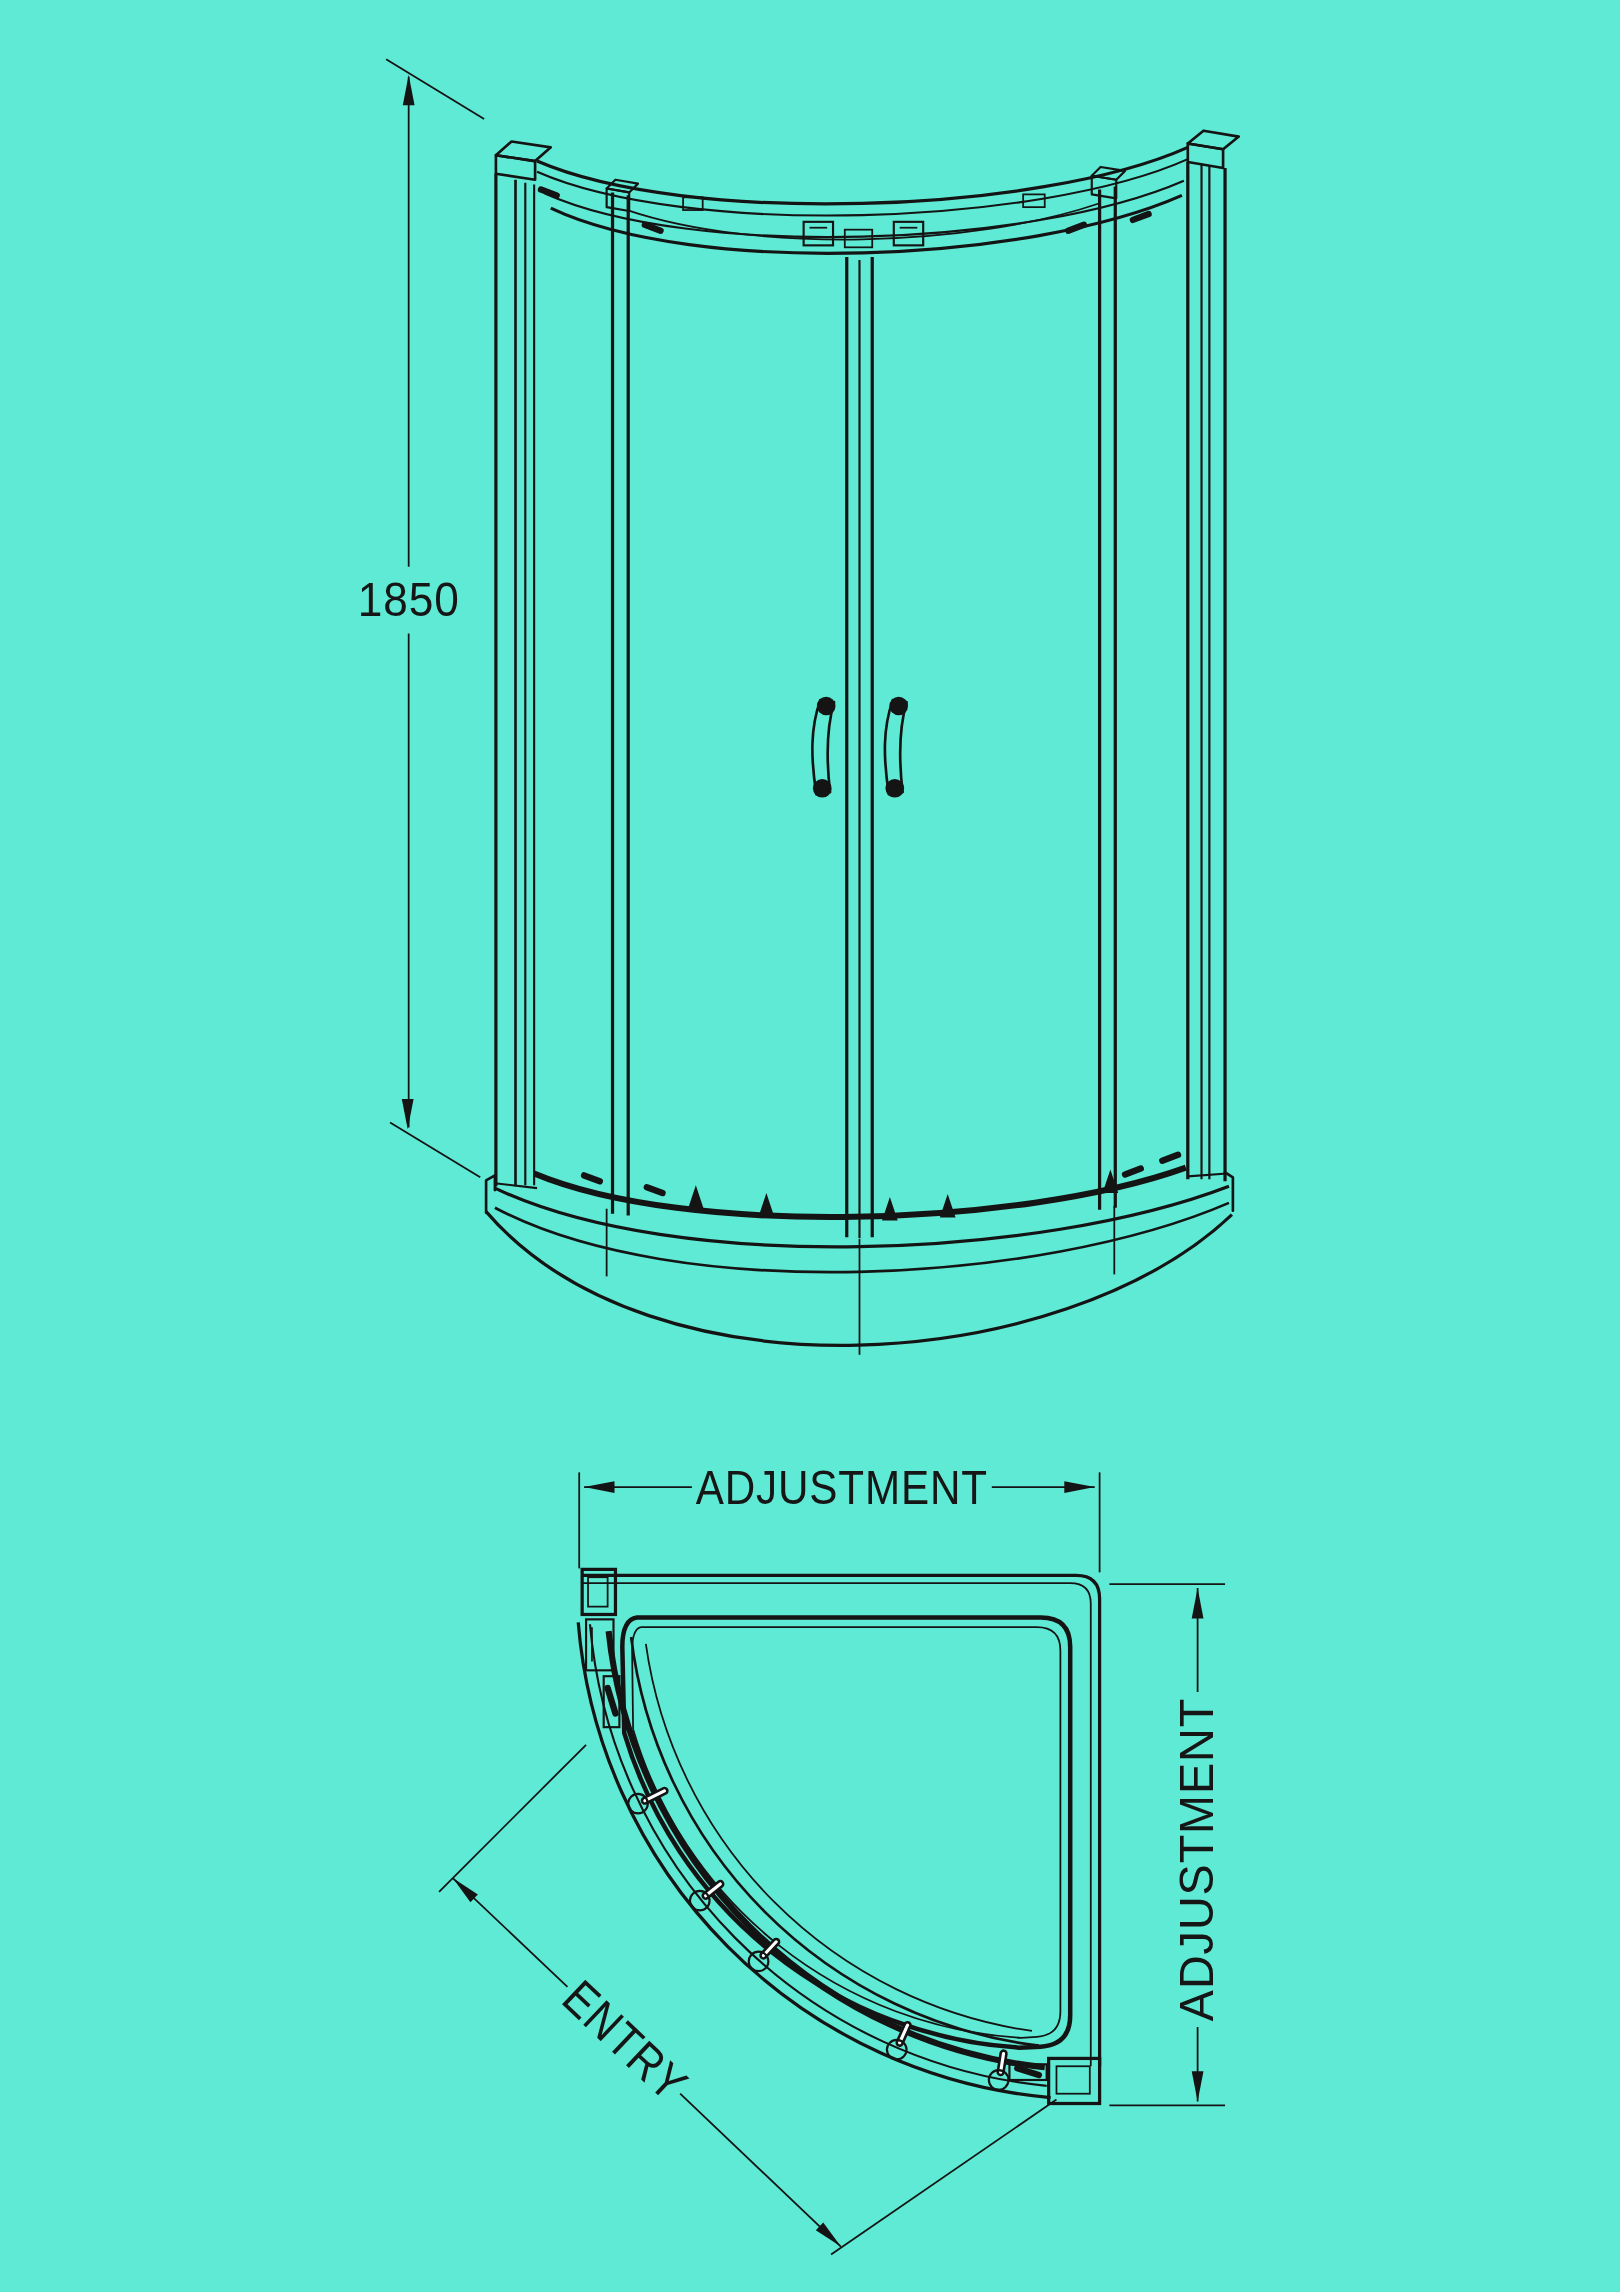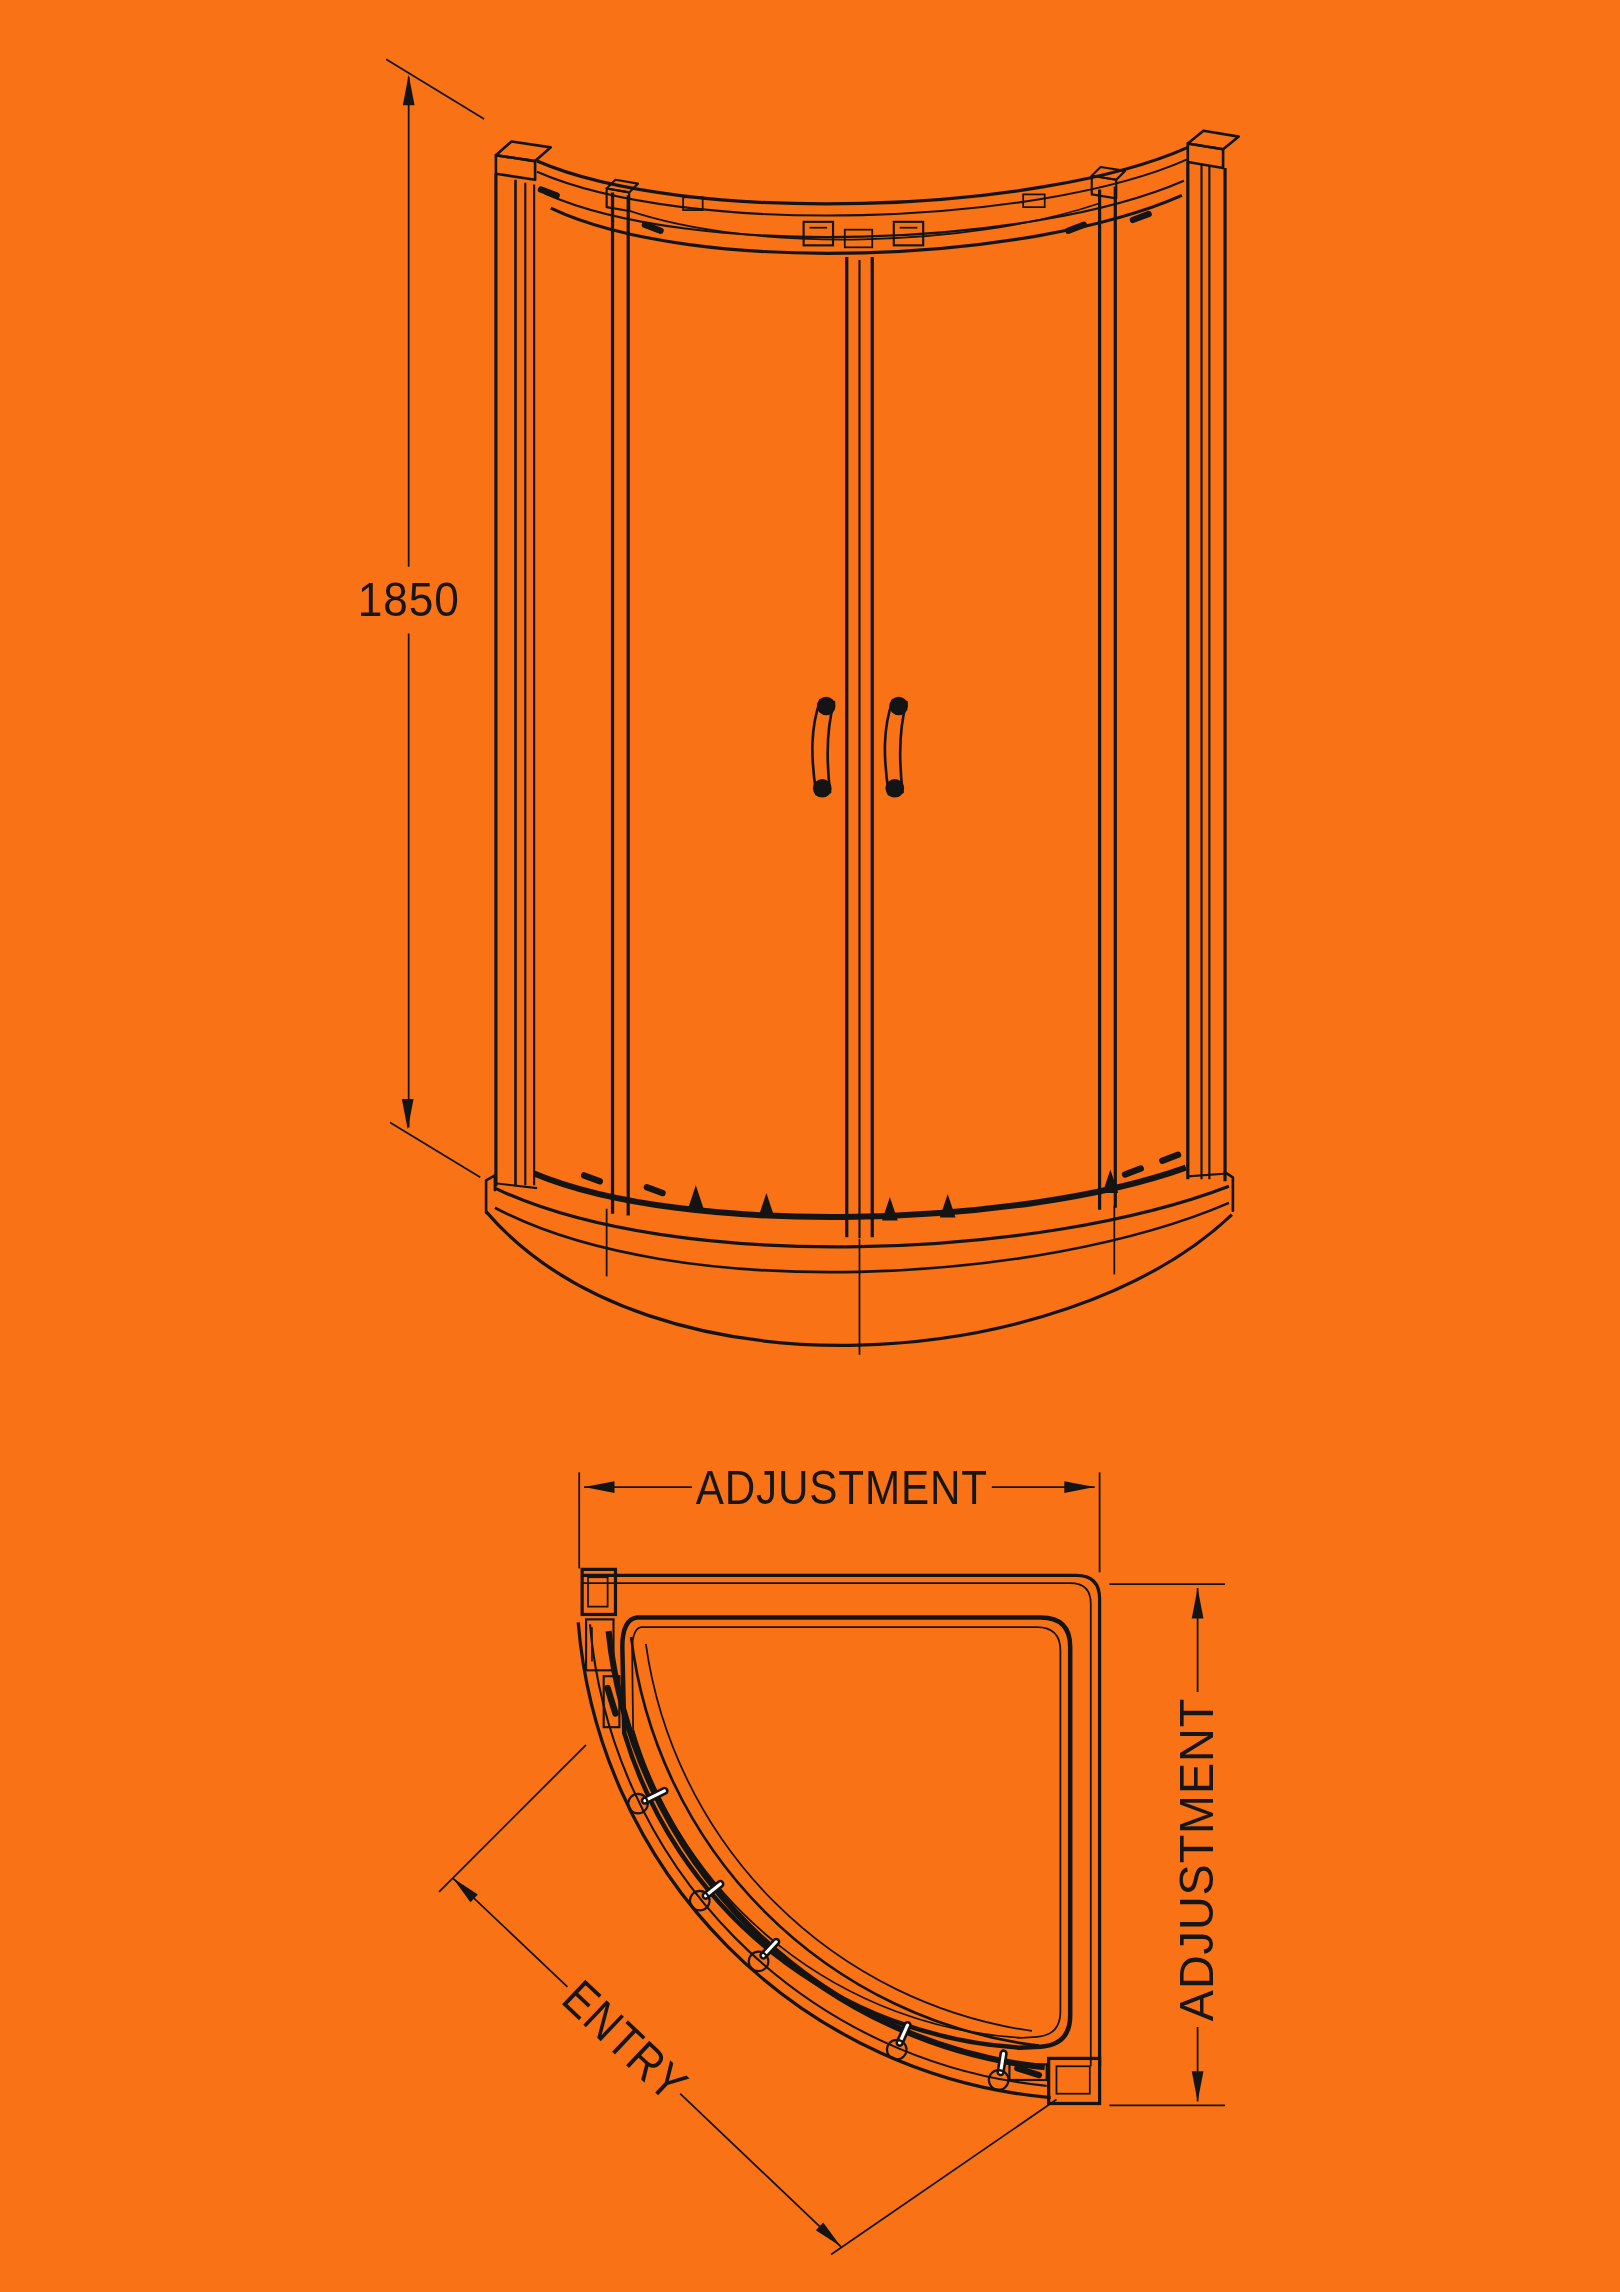--- a/index.html
+++ b/index.html
@@ -6,21 +6,21 @@
     margin:0;
     padding:0;
     background:#ffffff;
     font-family:"Liberation Sans", sans-serif;
   }
   .canvas{
     width:1620px;
     height:2293px;
     max-width:100%;
     margin:0 auto;
-    background:#f97316;
+    background:#5eead4;
   }
   svg{display:block;width:100%;height:100%}
   
   .ln{fill:none;stroke:#141414;stroke-linecap:butt}
   .rnd{stroke-linecap:round;stroke-linejoin:round}
   .s1{stroke-width:1.8}
   .s2{stroke-width:2.2}
   .s25{stroke-width:2.7}
   .s3{stroke-width:3.3}
   .s45{stroke-width:4.6}

